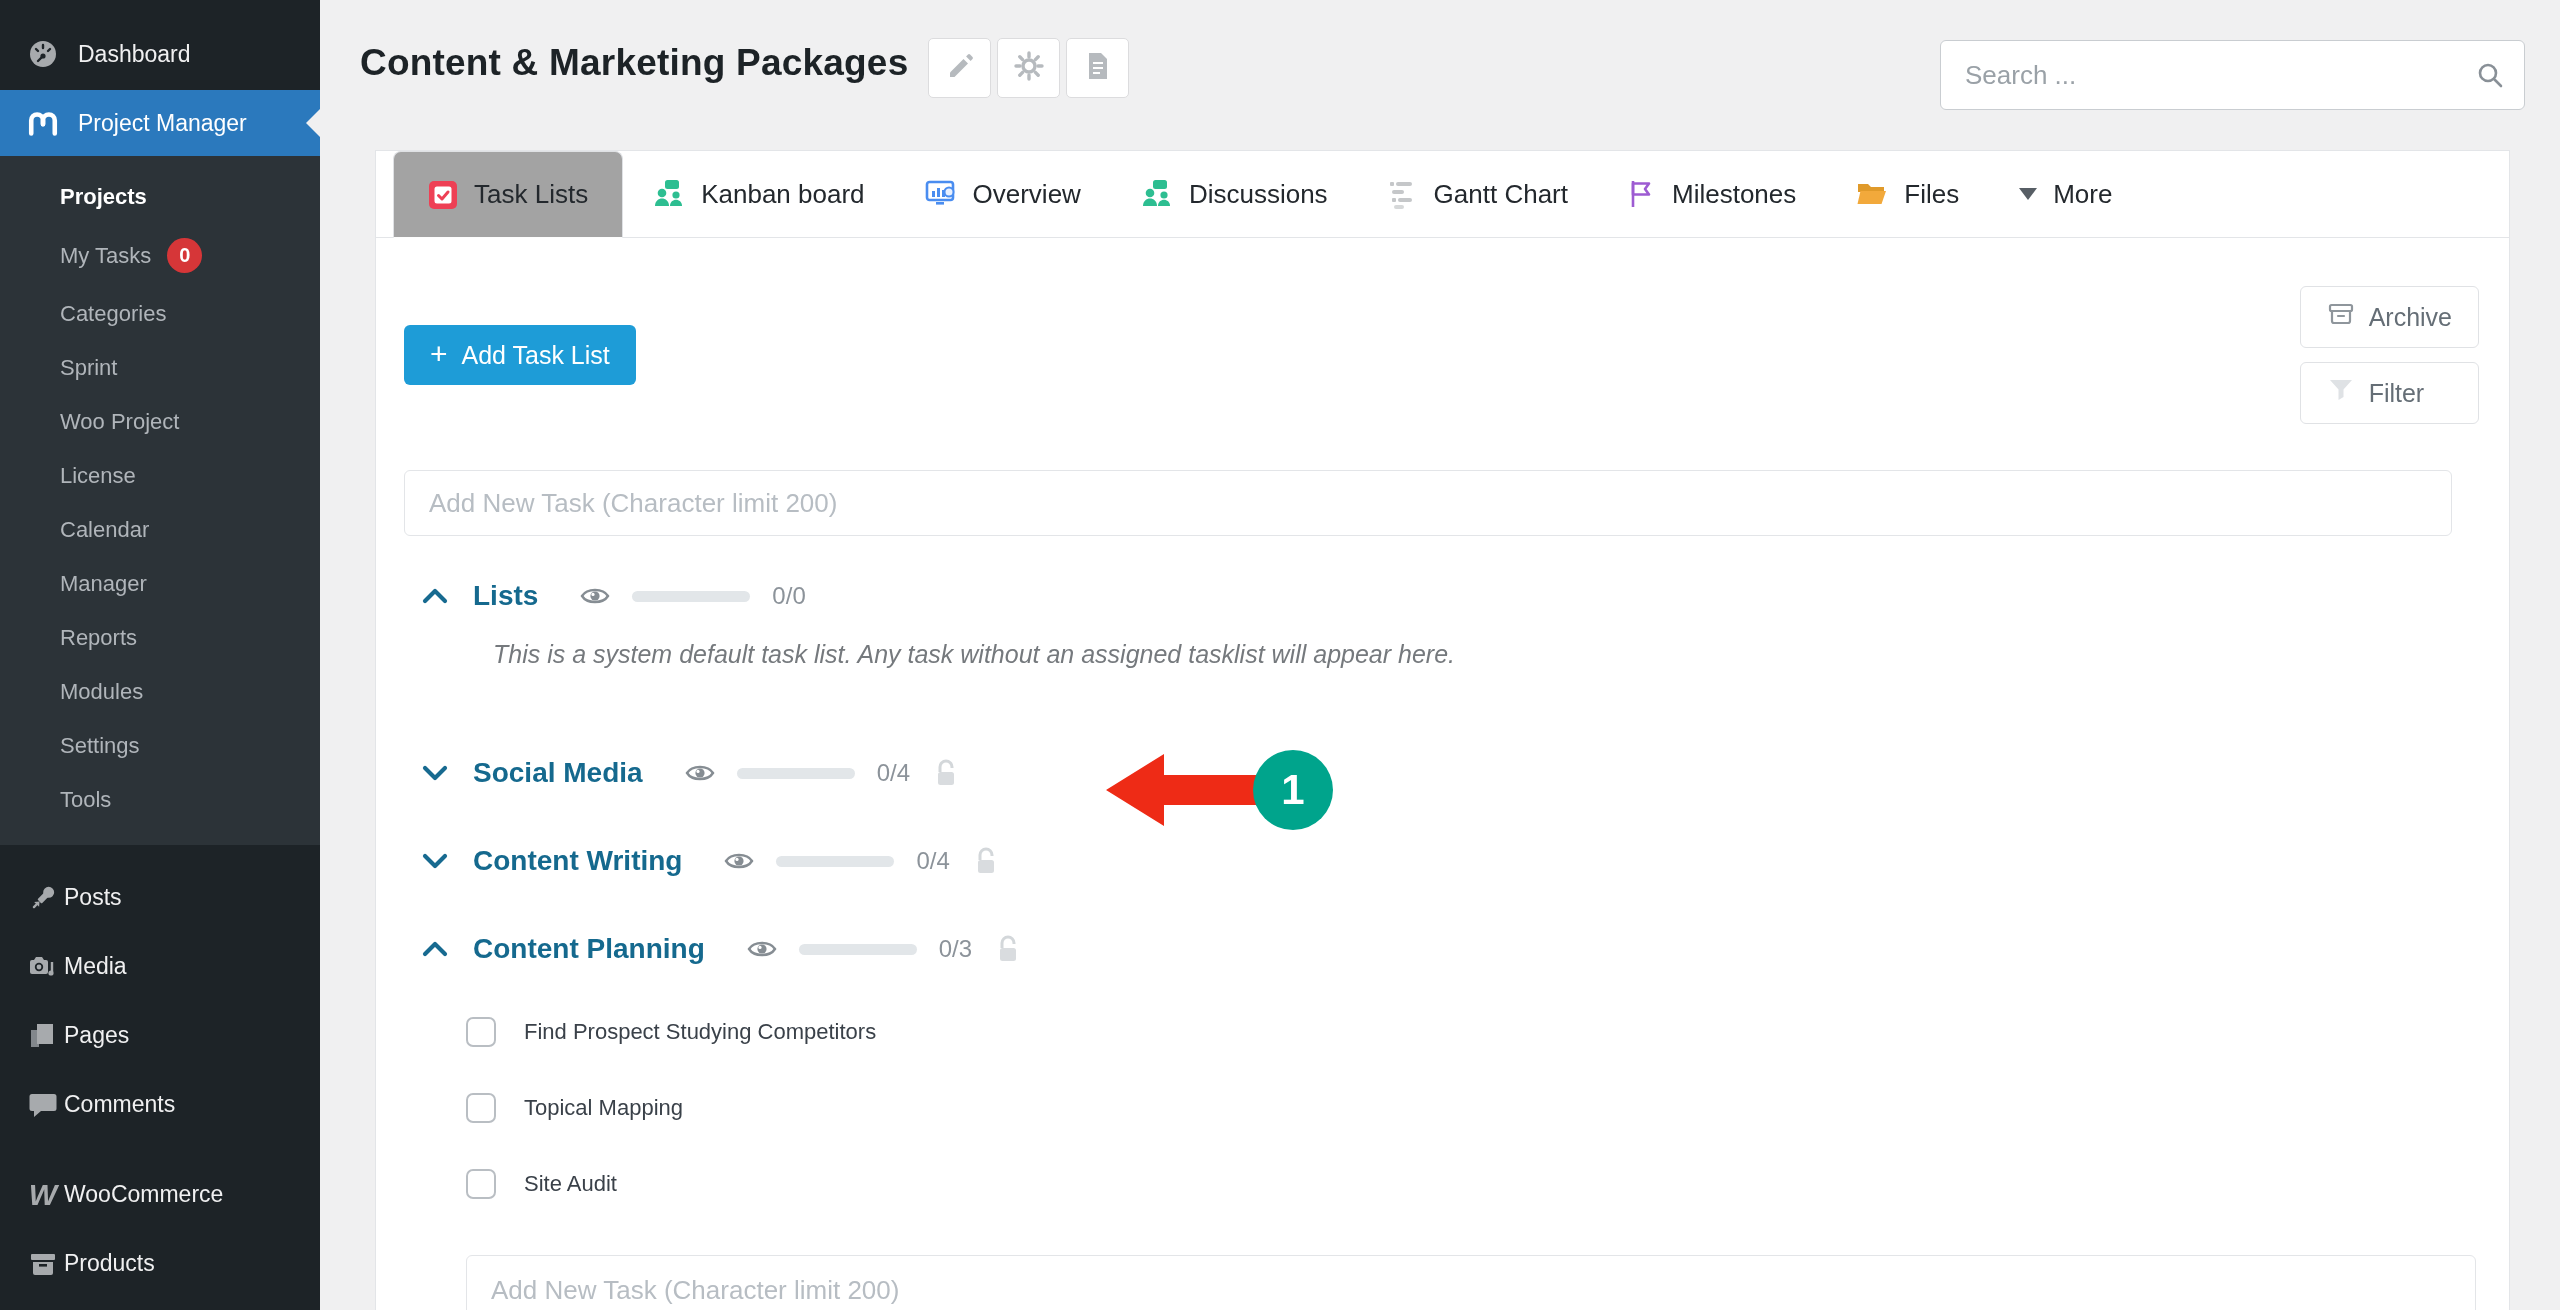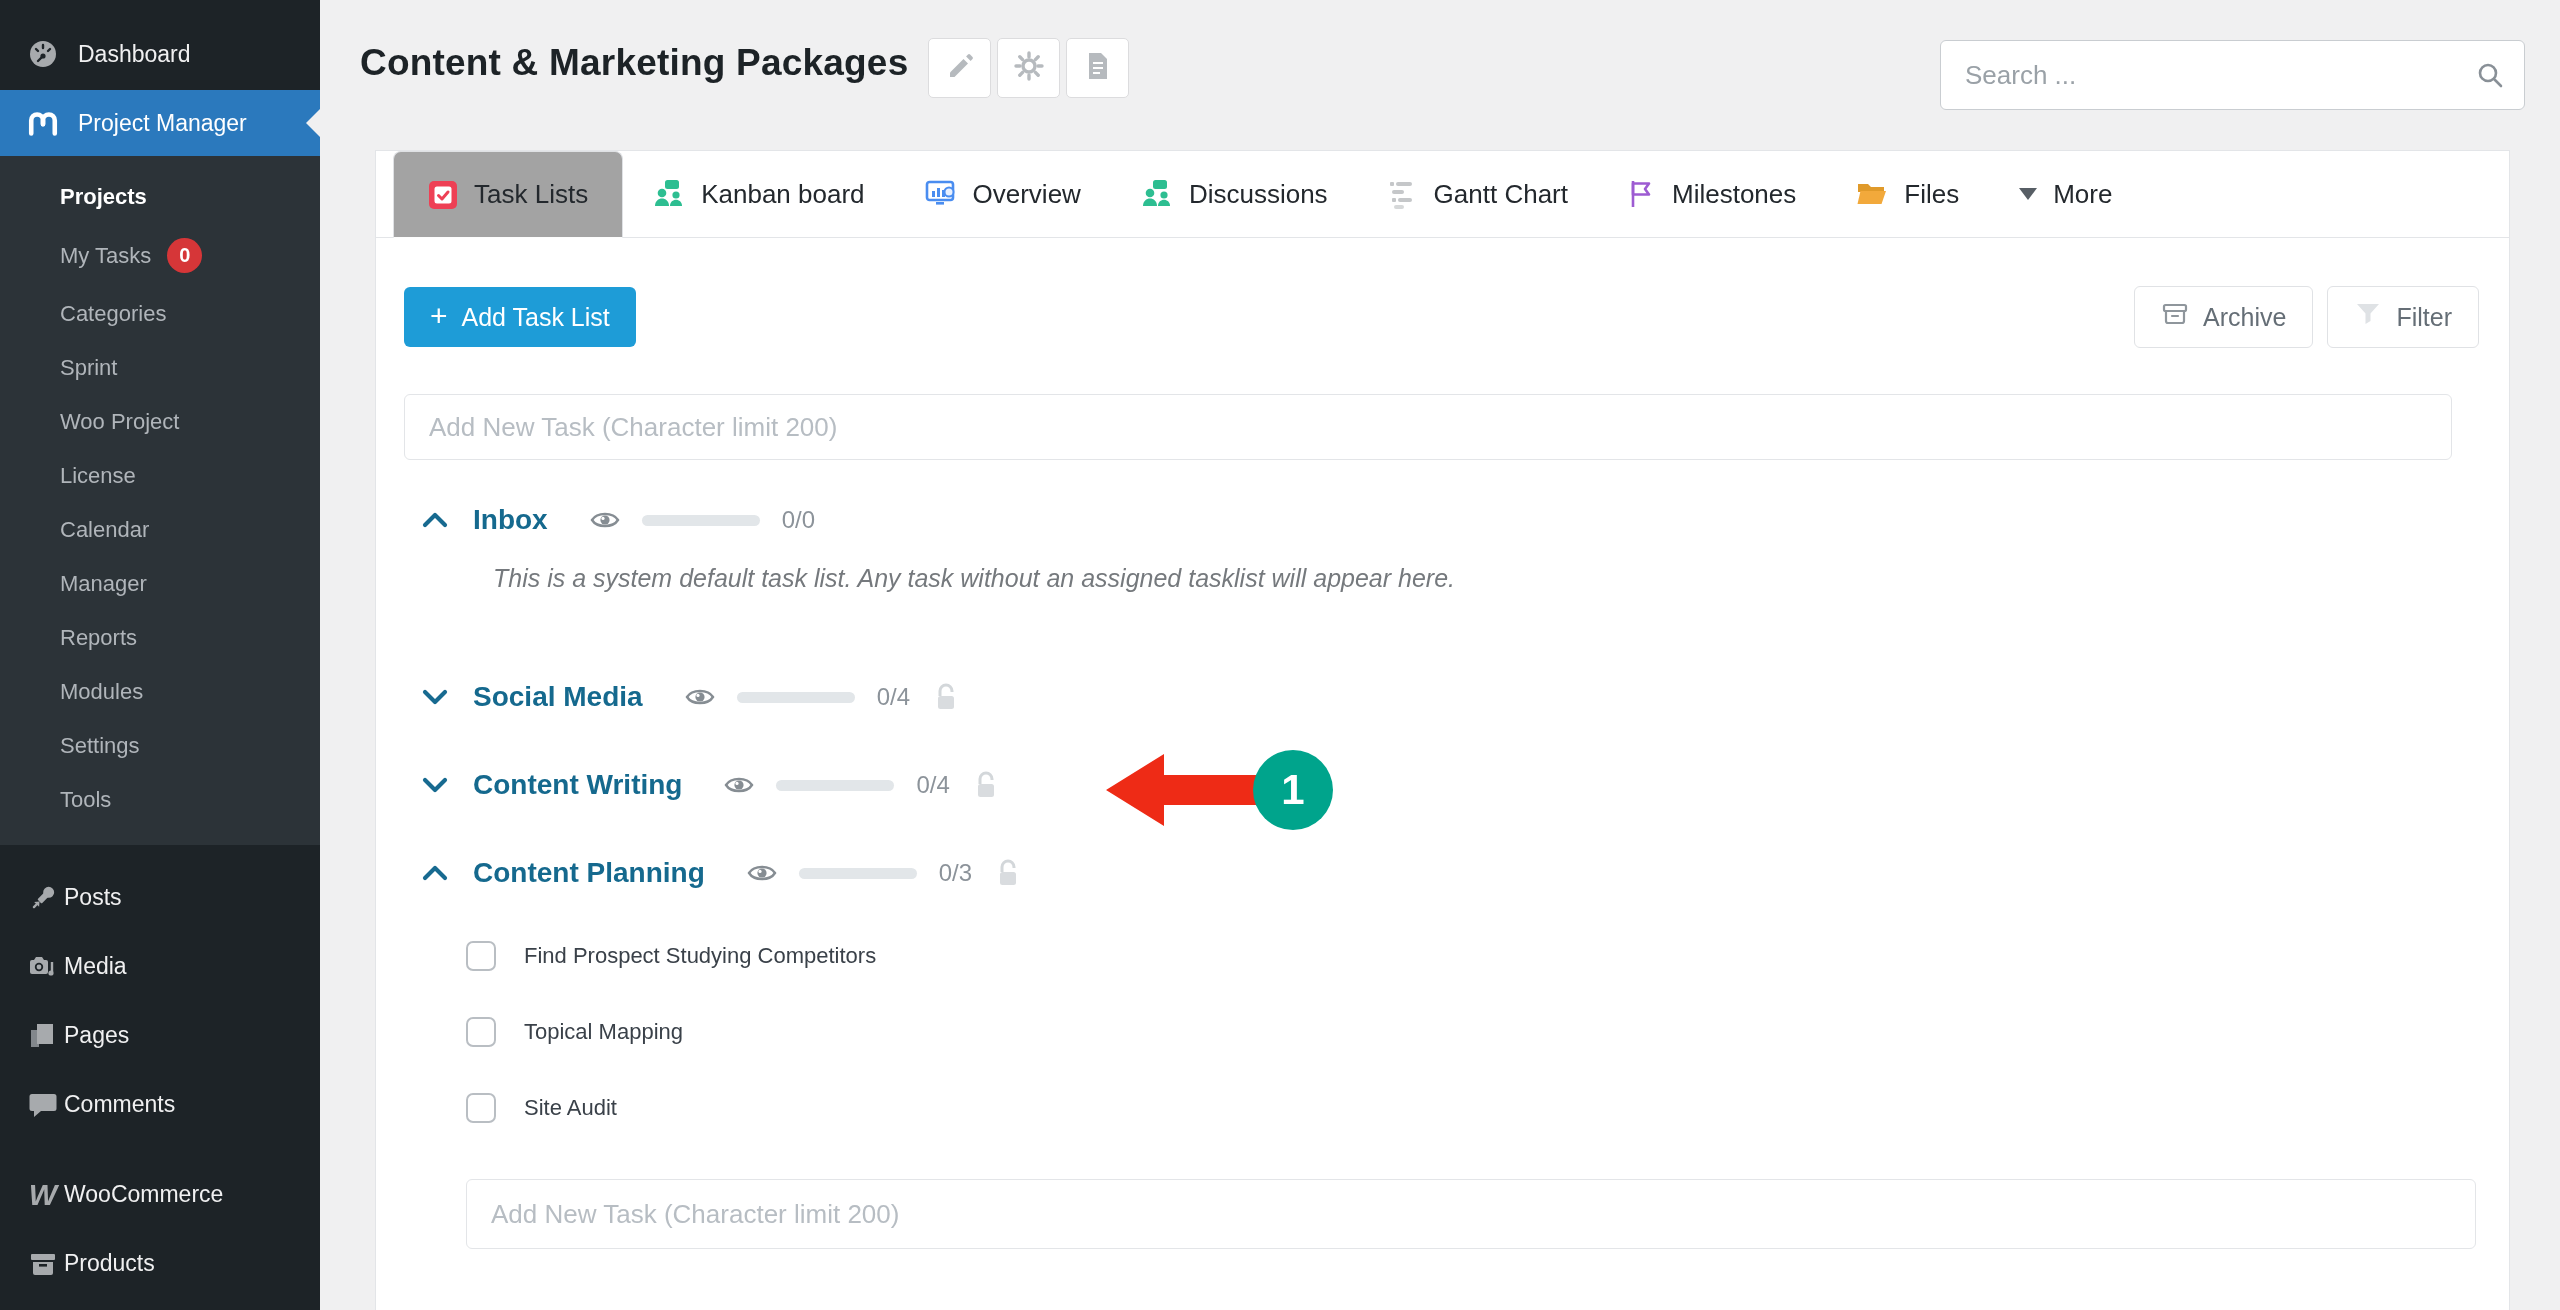--- a/index.html
+++ b/index.html
@@ -38,21 +38,21 @@
   .panel { position:absolute; left:55px; top:150px; width:2135px; height:1160px; background:#fff; border:1px solid #e3e5e8; border-bottom:none; }
   .tabbar { display:flex; align-items:stretch; height:87px; border-bottom:1px solid #e3e5e8; padding-left:17px; }
   .tab { display:flex; align-items:center; gap:16px; padding:0 30px; font-size:26px; color:#23282d; cursor:pointer; }
   .tab.active { border:1px solid #dfe1e4; border-bottom-color:#fdfdfd; background:#a3a3a3; border-radius:8px 8px 0 0; margin-bottom:-1px; padding:0 34px; font-weight:500; }
   .tab .ticon { display:flex; }
 
   .panel-body { padding:48px 30px 0 28px; position:relative; }
   .actions-row { display:flex; justify-content:space-between; align-items:center; }
   .btn-add { display:flex; align-items:center; gap:14px; background:#1e9cd7; color:#fff; border:none; border-radius:6px; height:60px; padding:0 26px; font-size:25px; font-family:"Liberation Sans",sans-serif; cursor:pointer; }
   .btn-add .plus { font-size:30px; line-height:1; font-weight:400; margin-top:-2px; }
-  .right-actions { display:flex; gap:14px; }
+  .right-actions { display:flex; gap:14px;flex-direction:column; }
   .btn-light { display:flex; align-items:center; gap:14px; background:#fff; border:1px solid #e0e2e5; border-radius:6px; height:62px; padding:0 26px; font-size:25px; color:#656e76; font-family:"Liberation Sans",sans-serif; cursor:pointer; }
 
   .task-input { margin-top:46px; width:2048px; height:66px; border:1px solid #e3e5e8; border-radius:6px; font-size:26px; padding:12px 24px; color:#3c434a; font-family:"Liberation Sans",sans-serif; outline:none; }
   .task-input::placeholder { color:#b7bdc3; }
 
   .lists { margin-left:17px; }
   .list-row { display:flex; align-items:center; cursor:pointer; }
   .list-row .chev { width:30px; display:flex; }
   .list-name { margin-left:22px; font-size:28px; font-weight:bold; color:#15698e; }
   .list-row .eye { margin-left:42px; display:flex; }
@@ -381,21 +381,21 @@
 
       <div class="lists">
 
         
         <div class="list-row row-inbox">
           <span class="chev">
             <svg width="28" height="20" viewBox="0 0 28 20" fill="none" stroke="#176a90" stroke-width="4.2" stroke-linecap="round" stroke-linejoin="round">
                 <path d="M4 15 L14 5 L24 15"></path>
               </svg>
           </span>
-          <span class="list-name">Inbox</span>
+          <span class="list-name">Lists</span>
           <span class="eye">
             <svg width="30" height="22" viewBox="0 0 30 22">
                 <path d="M2 11 C7 3 23 3 28 11 C23 19 7 19 2 11 Z" fill="none" stroke="#868d93" stroke-width="2.4"></path>
                 <circle cx="15" cy="11" r="4.6" fill="#868d93"></circle>
                 <circle cx="13" cy="9.4" r="1.6" fill="#fff"></circle>
               </svg>
           </span>
           <span class="pbar"></span>
           <span class="pcount">0/0</span>
         </div>

